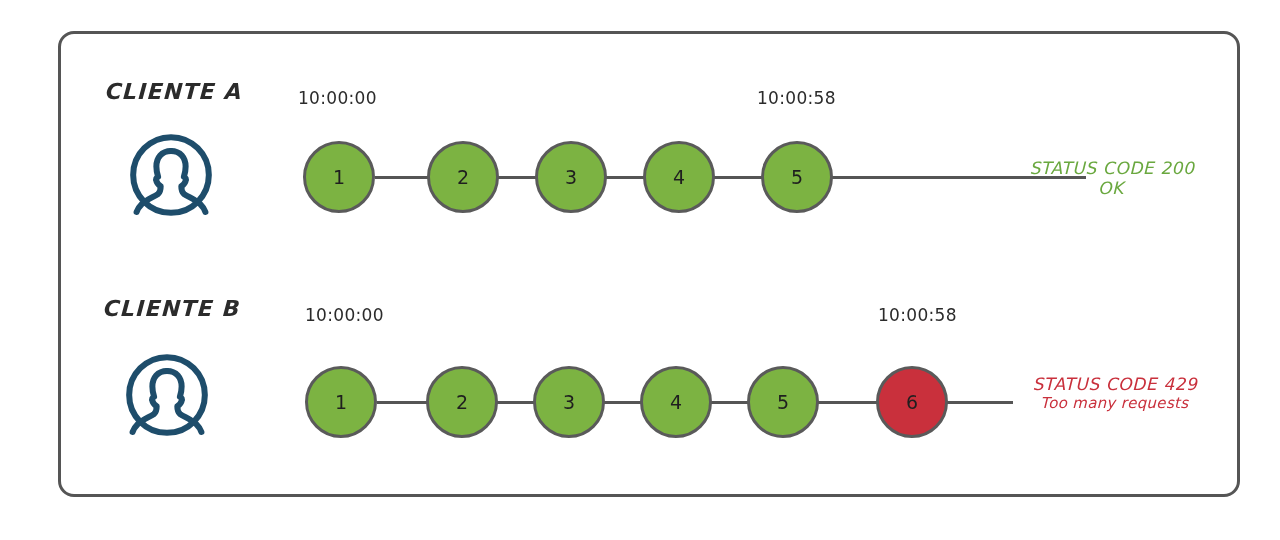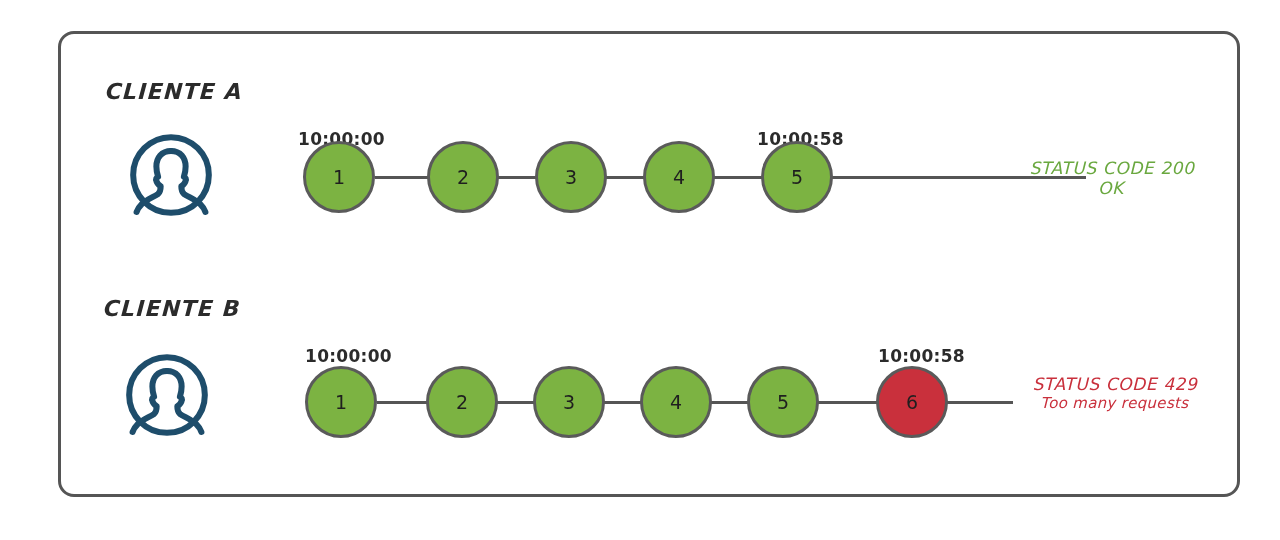--- a/index.html
+++ b/index.html
@@ -55,25 +55,24 @@
     width: 86px;
     height: 86px;
   }
   .avatar svg { display: block; width: 86px; height: 86px; }
 
   
   .timestamp {
     position: absolute;
     font-family: "DejaVu Sans", sans-serif;
     font-size: 17px;
-    font-weight: 700;
+    font-weight: 400;
     color: #2b2b2b;
     white-space: nowrap;
     letter-spacing: 0.3px;
-    margin-top: 41px;
   }
 
   
   .chain {
     position: absolute;
   }
   .chain-line {
     position: absolute;
     height: 3px;
     background: #555555;

